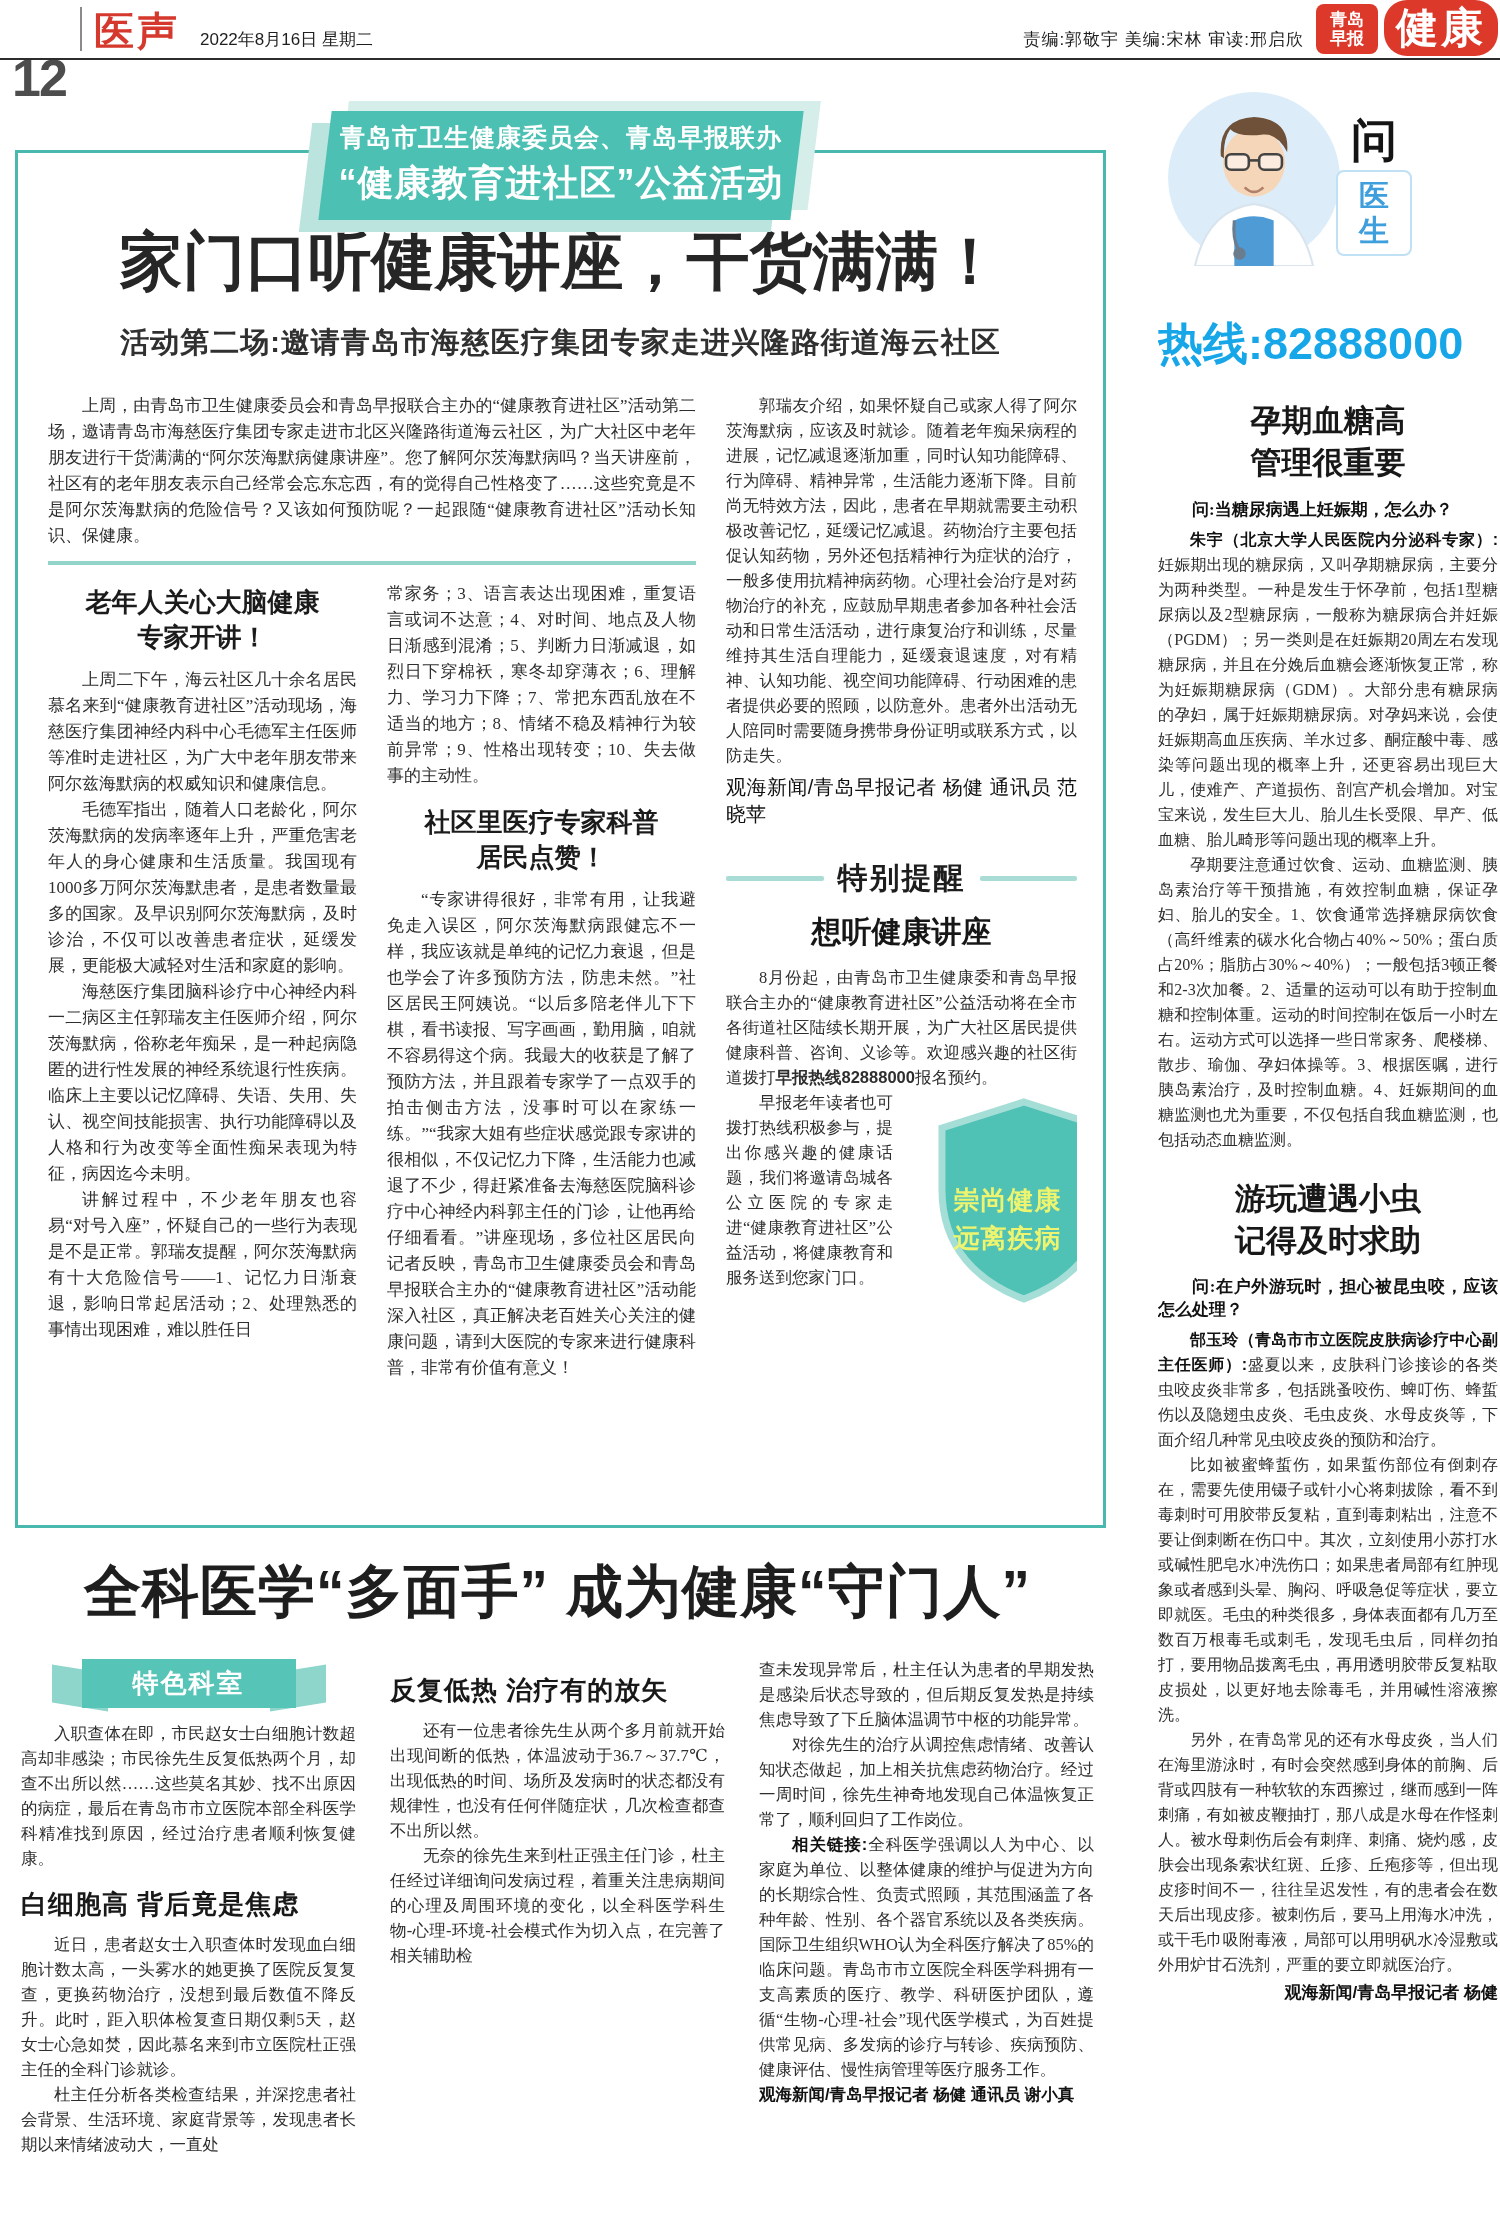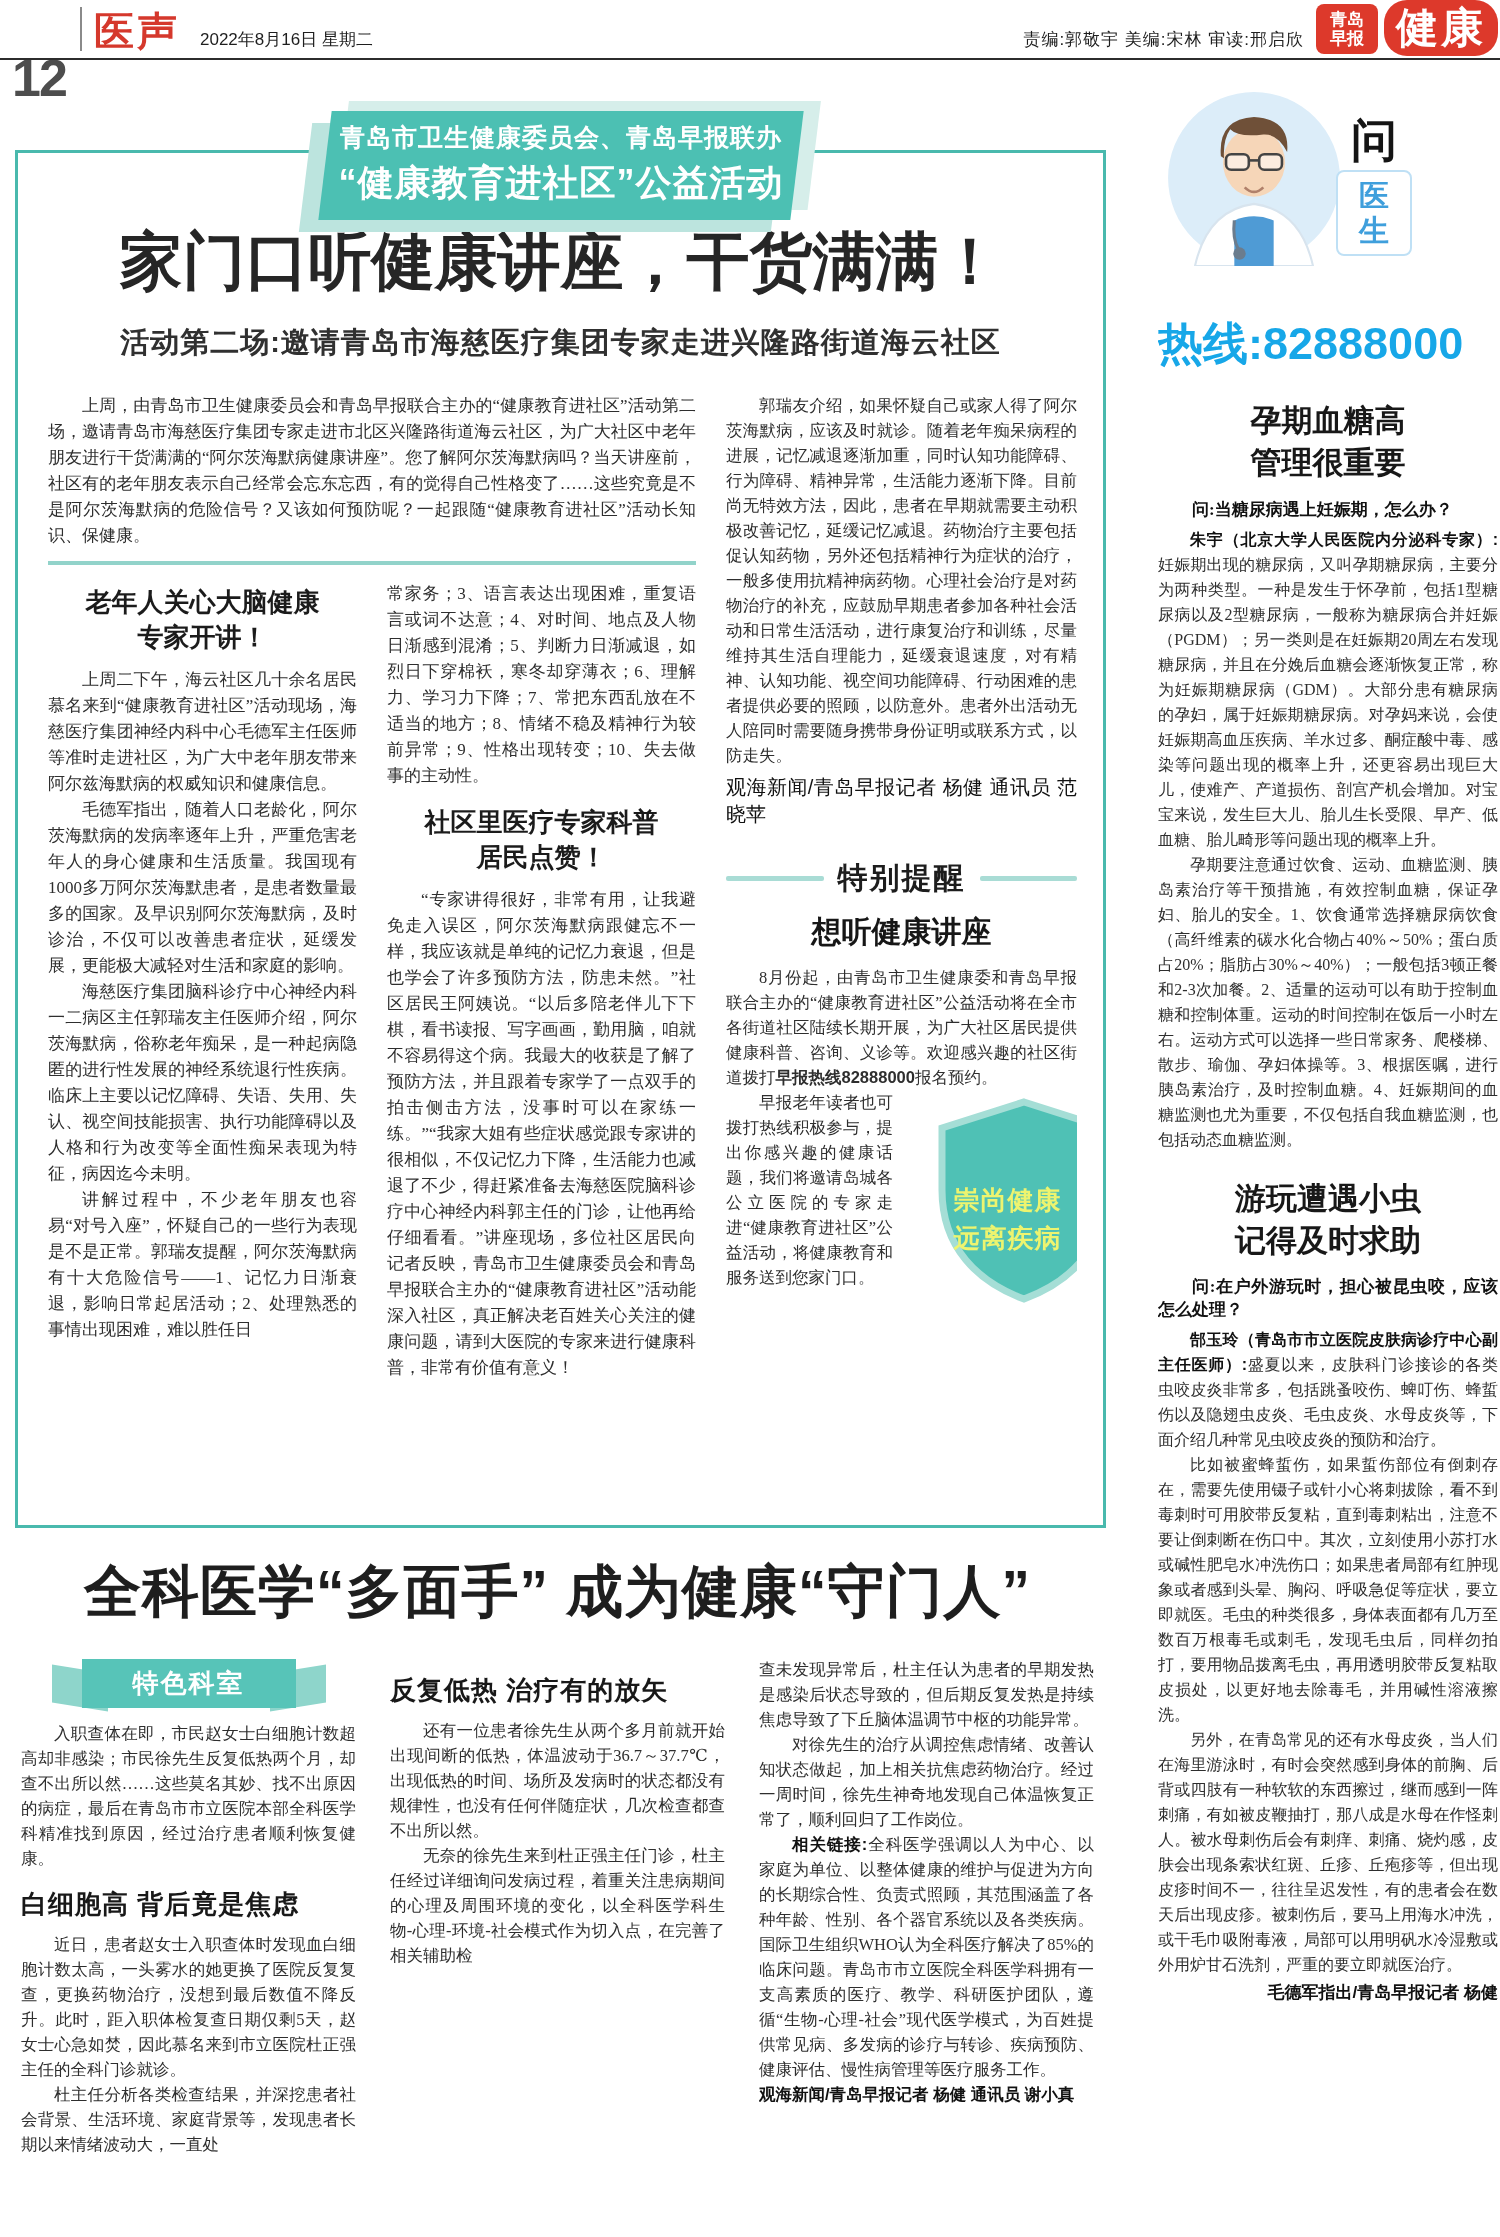--- a/index.html
+++ b/index.html
@@ -199,21 +199,21 @@
   <p class="sb-p">孕期要注意通过饮食、运动、血糖监测、胰岛素治疗等干预措施，有效控制血糖，保证孕妇、胎儿的安全。1、饮食通常选择糖尿病饮食（高纤维素的碳水化合物占40%～50%；蛋白质占20%；脂肪占30%～40%）；一般包括3顿正餐和2-3次加餐。2、适量的运动可以有助于控制血糖和控制体重。运动的时间控制在饭后一小时左右。运动方式可以选择一些日常家务、爬楼梯、散步、瑜伽、孕妇体操等。3、根据医嘱，进行胰岛素治疗，及时控制血糖。4、妊娠期间的血糖监测也尤为重要，不仅包括自我血糖监测，也包括动态血糖监测。</p>
 
   <div class="sb-title" style="margin-top:26px;">
     <div>游玩遭遇小虫</div>
     <div>记得及时求助</div>
   </div>
   <p class="sb-q">问:在户外游玩时，担心被昆虫咬，应该怎么处理？</p>
   <p class="sb-p"><span class="sb-lead">郜玉玲（青岛市市立医院皮肤病诊疗中心副主任医师）:</span><span>盛夏以来，皮肤科门诊接诊的各类虫咬皮炎非常多，包括跳蚤咬伤、蜱叮伤、蜂蜇伤以及隐翅虫皮炎、毛虫皮炎、水母皮炎等，下面介绍几种常见虫咬皮炎的预防和治疗。</span></p>
   <p class="sb-p">比如被蜜蜂蜇伤，如果蜇伤部位有倒刺存在，需要先使用镊子或针小心将刺拔除，看不到毒刺时可用胶带反复粘，直到毒刺粘出，注意不要让倒刺断在伤口中。其次，立刻使用小苏打水或碱性肥皂水冲洗伤口；如果患者局部有红肿现象或者感到头晕、胸闷、呼吸急促等症状，要立即就医。毛虫的种类很多，身体表面都有几万至数百万根毒毛或刺毛，发现毛虫后，同样勿拍打，要用物品拨离毛虫，再用透明胶带反复粘取皮损处，以更好地去除毒毛，并用碱性溶液擦洗。</p>
   <p class="sb-p">另外，在青岛常见的还有水母皮炎，当人们在海里游泳时，有时会突然感到身体的前胸、后背或四肢有一种软软的东西擦过，继而感到一阵刺痛，有如被皮鞭抽打，那八成是水母在作怪刺人。被水母刺伤后会有刺痒、刺痛、烧灼感，皮肤会出现条索状红斑、丘疹、丘疱疹等，但出现皮疹时间不一，往往呈迟发性，有的患者会在数天后出现皮疹。被刺伤后，要马上用海水冲洗，或干毛巾吸附毒液，局部可以用明矾水冷湿敷或外用炉甘石洗剂，严重的要立即就医治疗。</p>
-  <p class="sb-byline">毛德军指出/青岛早报记者 杨健</p>
+  <p class="sb-byline">观海新闻/青岛早报记者 杨健</p>
 </div>
 
 <div class="bottom">
   <div class="b-headline">全科医学“多面手” 成为健康“守门人”</div>
   <div class="b-cols">
     <div class="bcol">
       <div class="ribbon">
         <div class="ribbon-main">特色科室</div>
       </div>
       <p class="jp">入职查体在即，市民赵女士白细胞计数超高却非感染；市民徐先生反复低热两个月，却查不出所以然……这些莫名其妙、找不出原因的病症，最后在青岛市市立医院本部全科医学科精准找到原因，经过治疗患者顺利恢复健康。</p>

